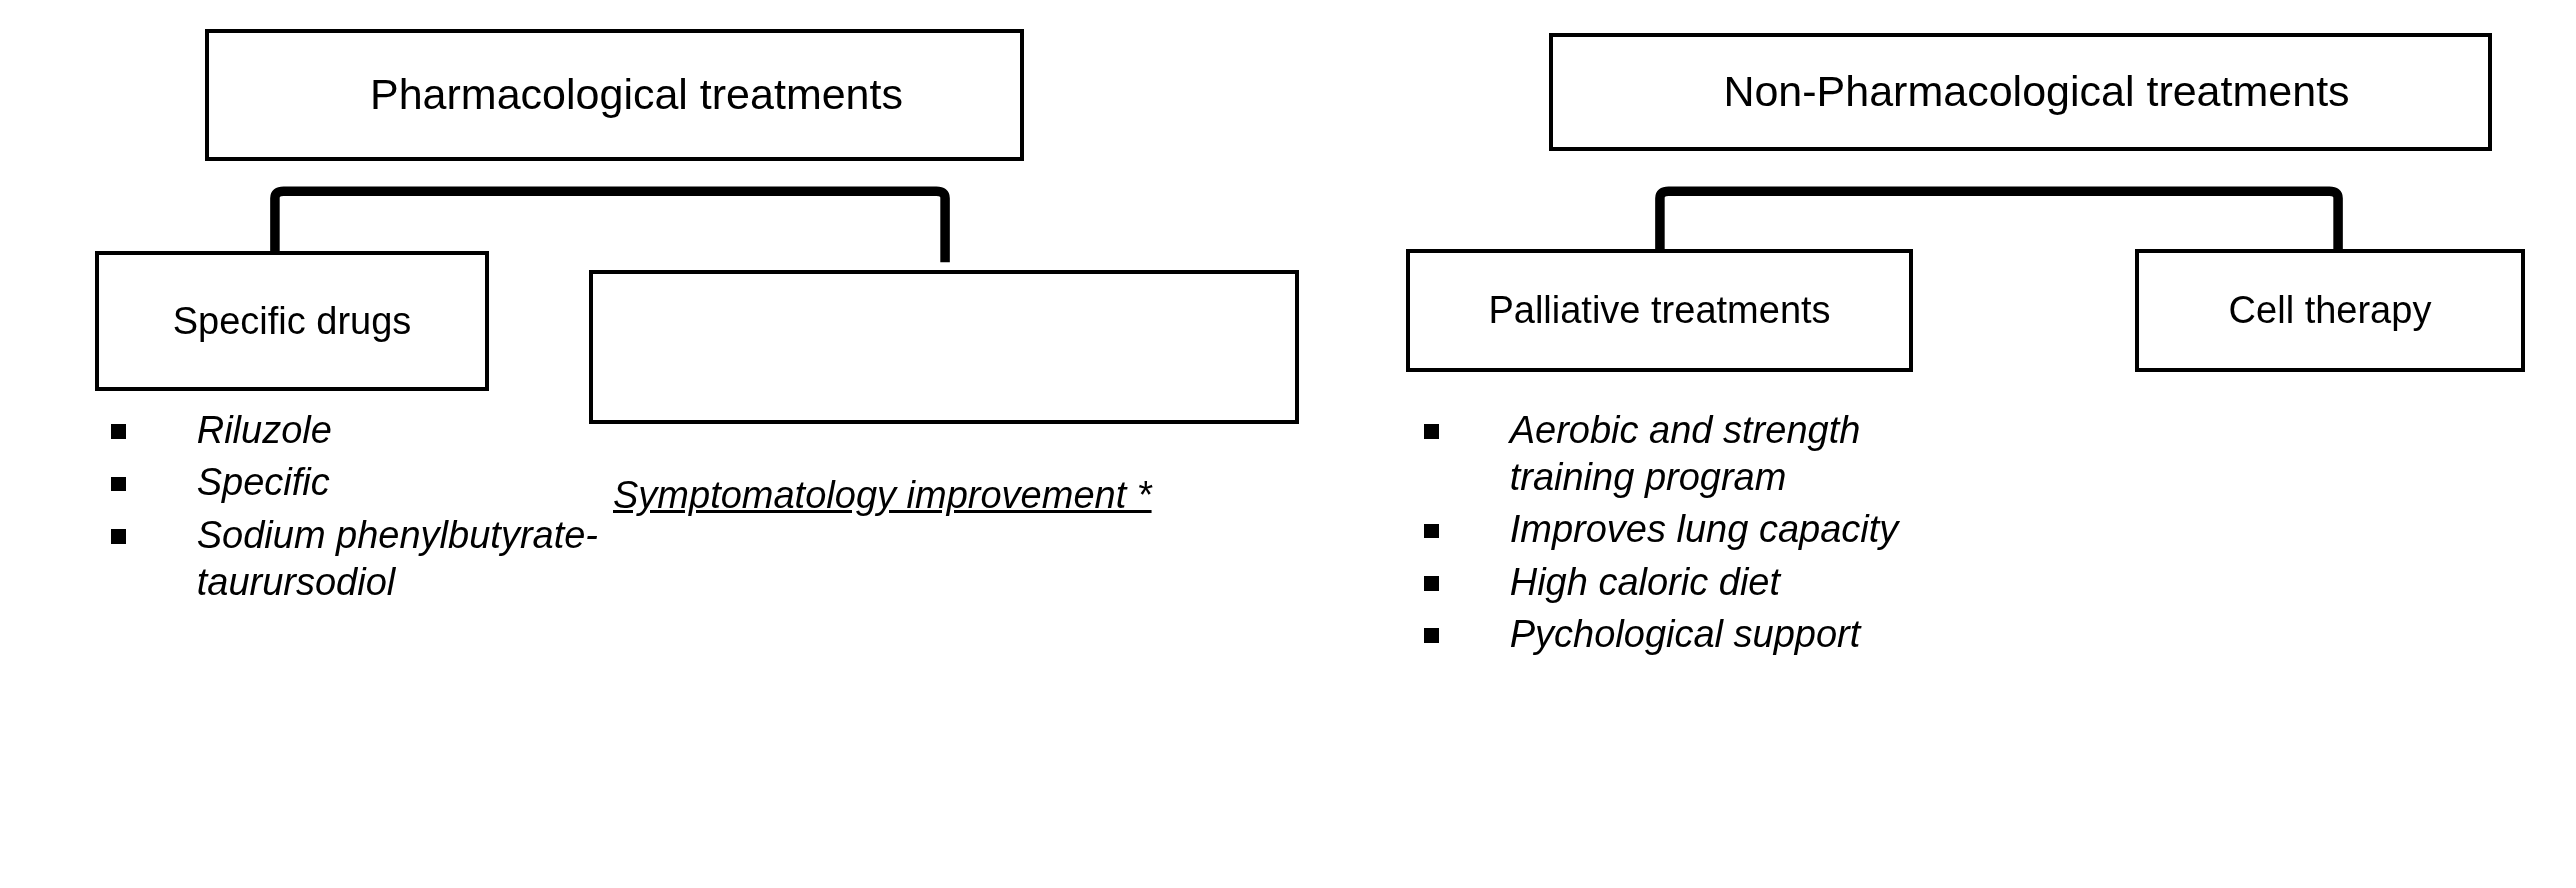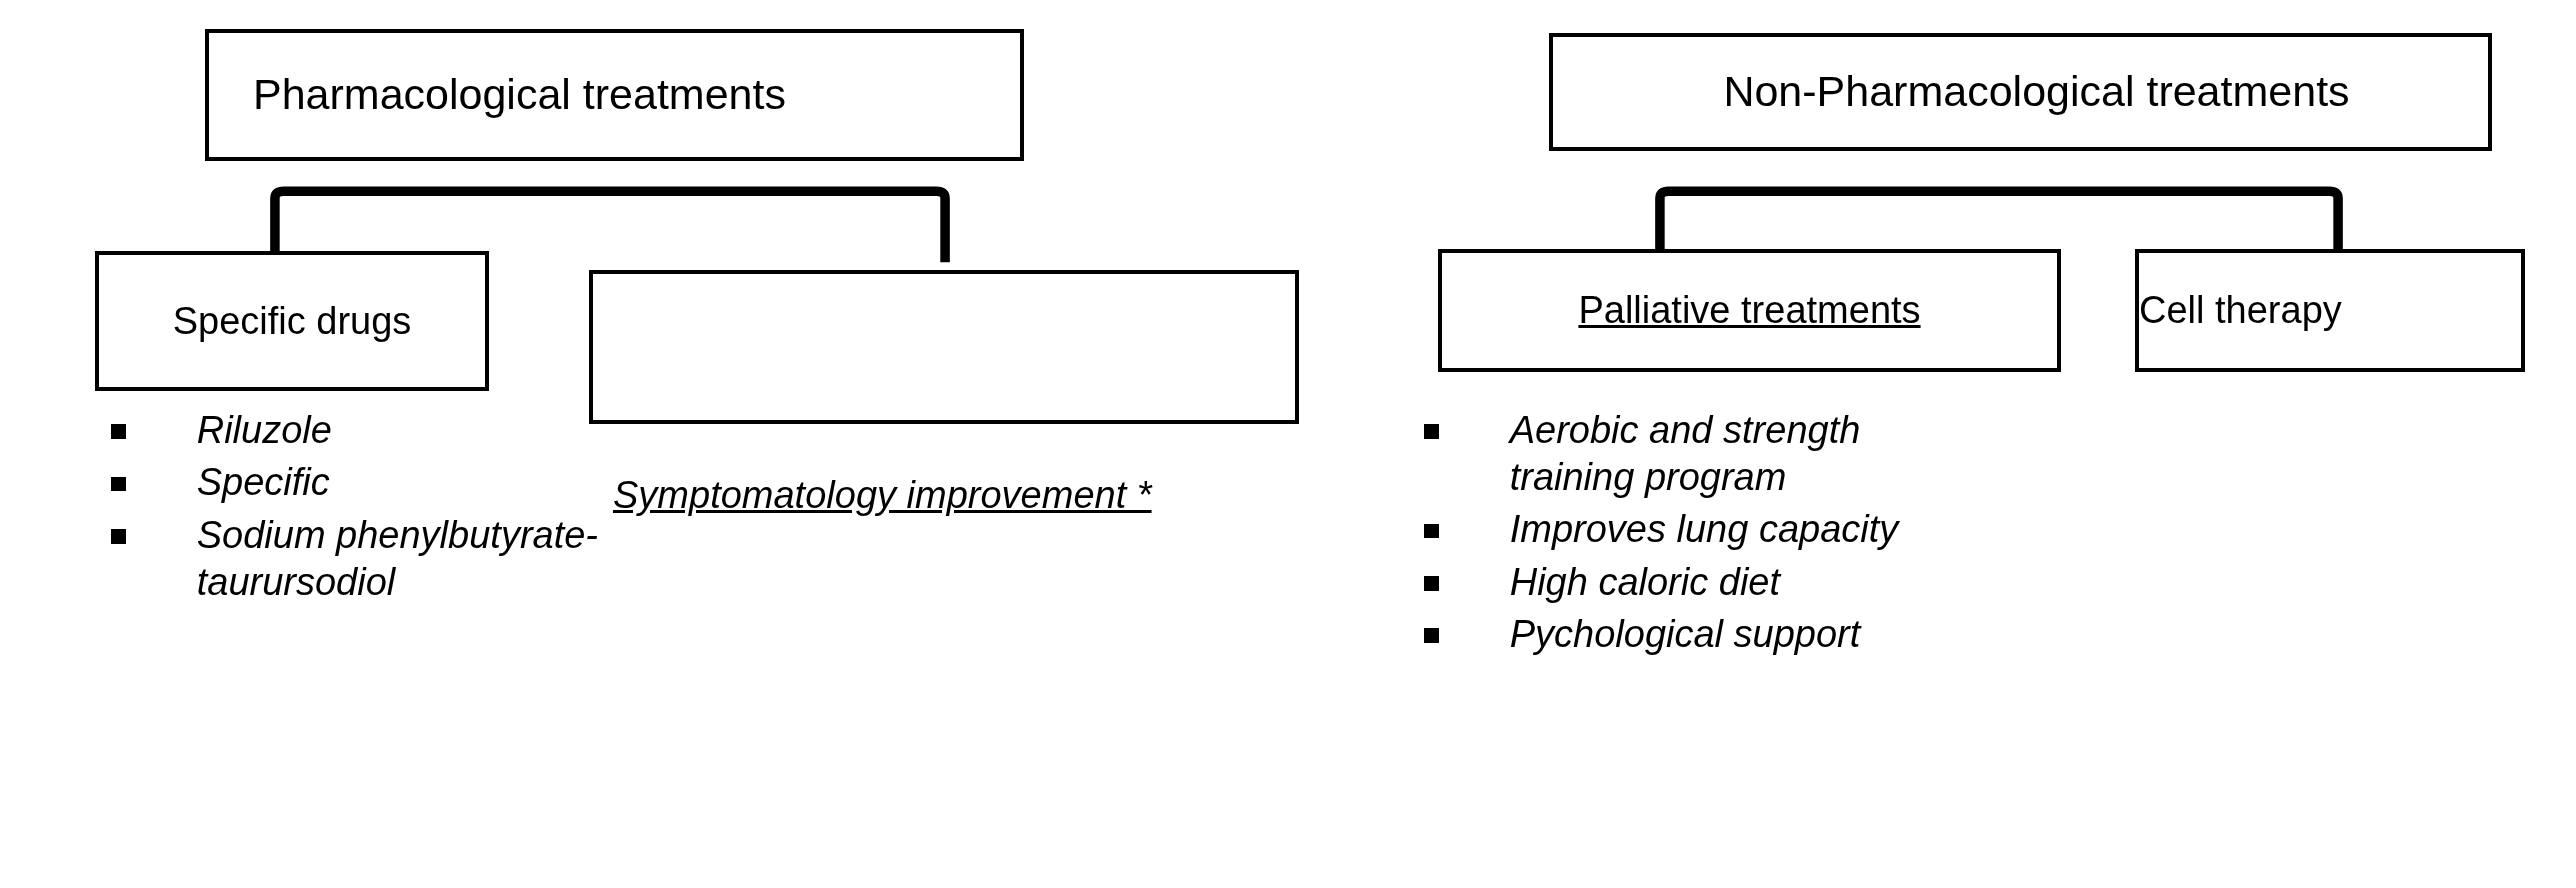--- a/index.html
+++ b/index.html
@@ -37,20 +37,21 @@
     font-family: "Liberation Sans", sans-serif;
     color: #000000;
     line-height: 1.28;
   }
 
   .box-pharma {
     left: 205px; top: 28.6px; width: 819px; height: 132px;
   }
   .box-pharma .node-label {
     font-size: 43px;
+    text-align: center;
     padding-left: 44px;
   }
 
   .box-nonpharma {
     left: 1549px; top: 33px; width: 943px; height: 118px;
   }
   .box-nonpharma .node-label {
     font-size: 43px;
     text-align: center;
     padding-left: 32px;
@@ -77,32 +78,33 @@
   }
   .box-complementary .node-label {
     font-size: 38px;
     text-align: left;
     padding: 19px 0 0 61px;
     box-sizing: border-box;
     background: transparent;
   }
 
   .box-palliative {
-    left: 1438px; top: 249px; width: 623px; height: 123px; text-decoration: underline;
+    left: 1406px; top: 249px; width: 507px; height: 123px;
   }
   .box-palliative .node-label {
     font-size: 38px;
     text-align: center;
   }
 
   .box-celltherapy {
     left: 2135px; top: 249px; width: 390px; height: 123px;
   }
   .box-celltherapy .node-label {
     font-size: 38px;
+    text-align: center;
   }
 
   
   .connector {
     position: absolute;
     z-index: 1;
   }
   .connector svg { display: block; }
 
   .conn-left  { left: 268px;  top: 186px; width: 684px; height: 78px; }

